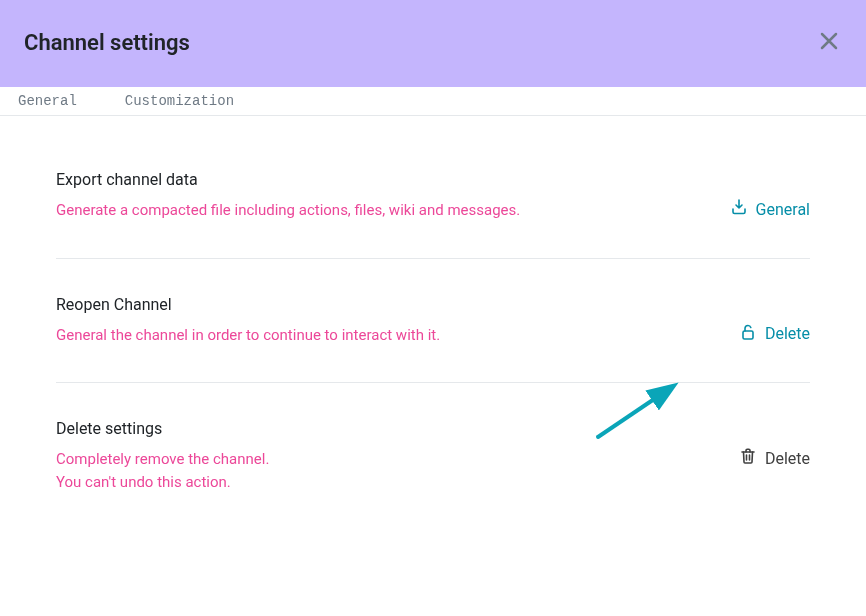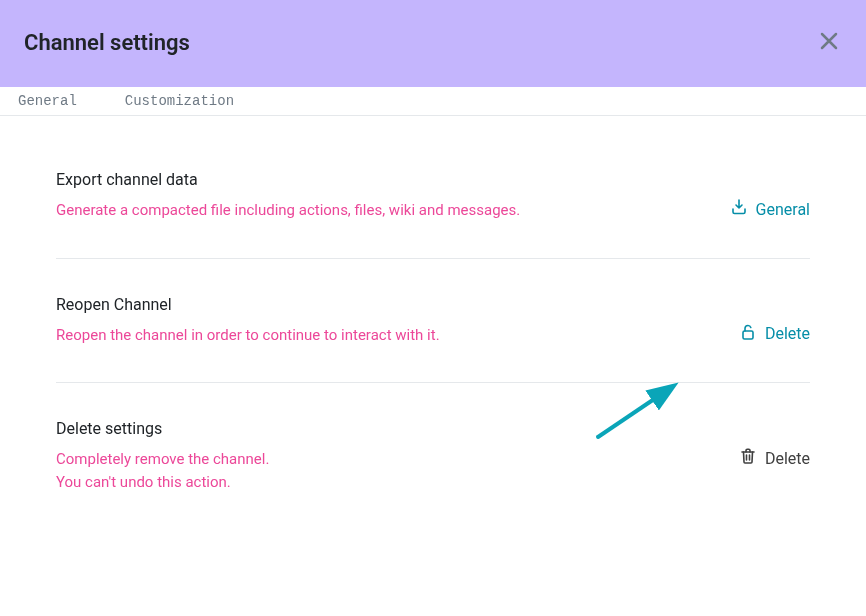--- a/index.html
+++ b/index.html
@@ -151,21 +151,21 @@
           <path d="M3 11 L3 14 C3 15 3.5 15.5 4.5 15.5 L13.5 15.5 C14.5 15.5 15 15 15 14 L15 11" stroke="currentColor" stroke-width="1.6" stroke-linecap="round" stroke-linejoin="round"></path>
         </svg>
       </span>
       <span>General</span>
     </button>
   </div>
 
   <div class="section">
     <div class="section-left">
       <div class="section-title">Reopen Channel</div>
-      <div class="section-desc">Reopen the channel in order to continue to interact with it.</div>
+      <div class="section-desc">General the channel in order to continue to interact with it.</div>
     </div>
     <button class="action-btn teal">
       <span>
         <svg width="18" height="18" viewBox="0 0 18 18" fill="none">
           <rect x="4" y="8" width="10" height="8" rx="1.5" stroke="currentColor" stroke-width="1.6"></rect>
           <path d="M6 8 L6 5.5 C6 3.8 7.3 2.5 9 2.5 C10.3 2.5 11.4 3.3 11.8 4.5" stroke="currentColor" stroke-width="1.6" stroke-linecap="round"></path>
         </svg>
       </span>
       <span>Delete</span>
     </button>

